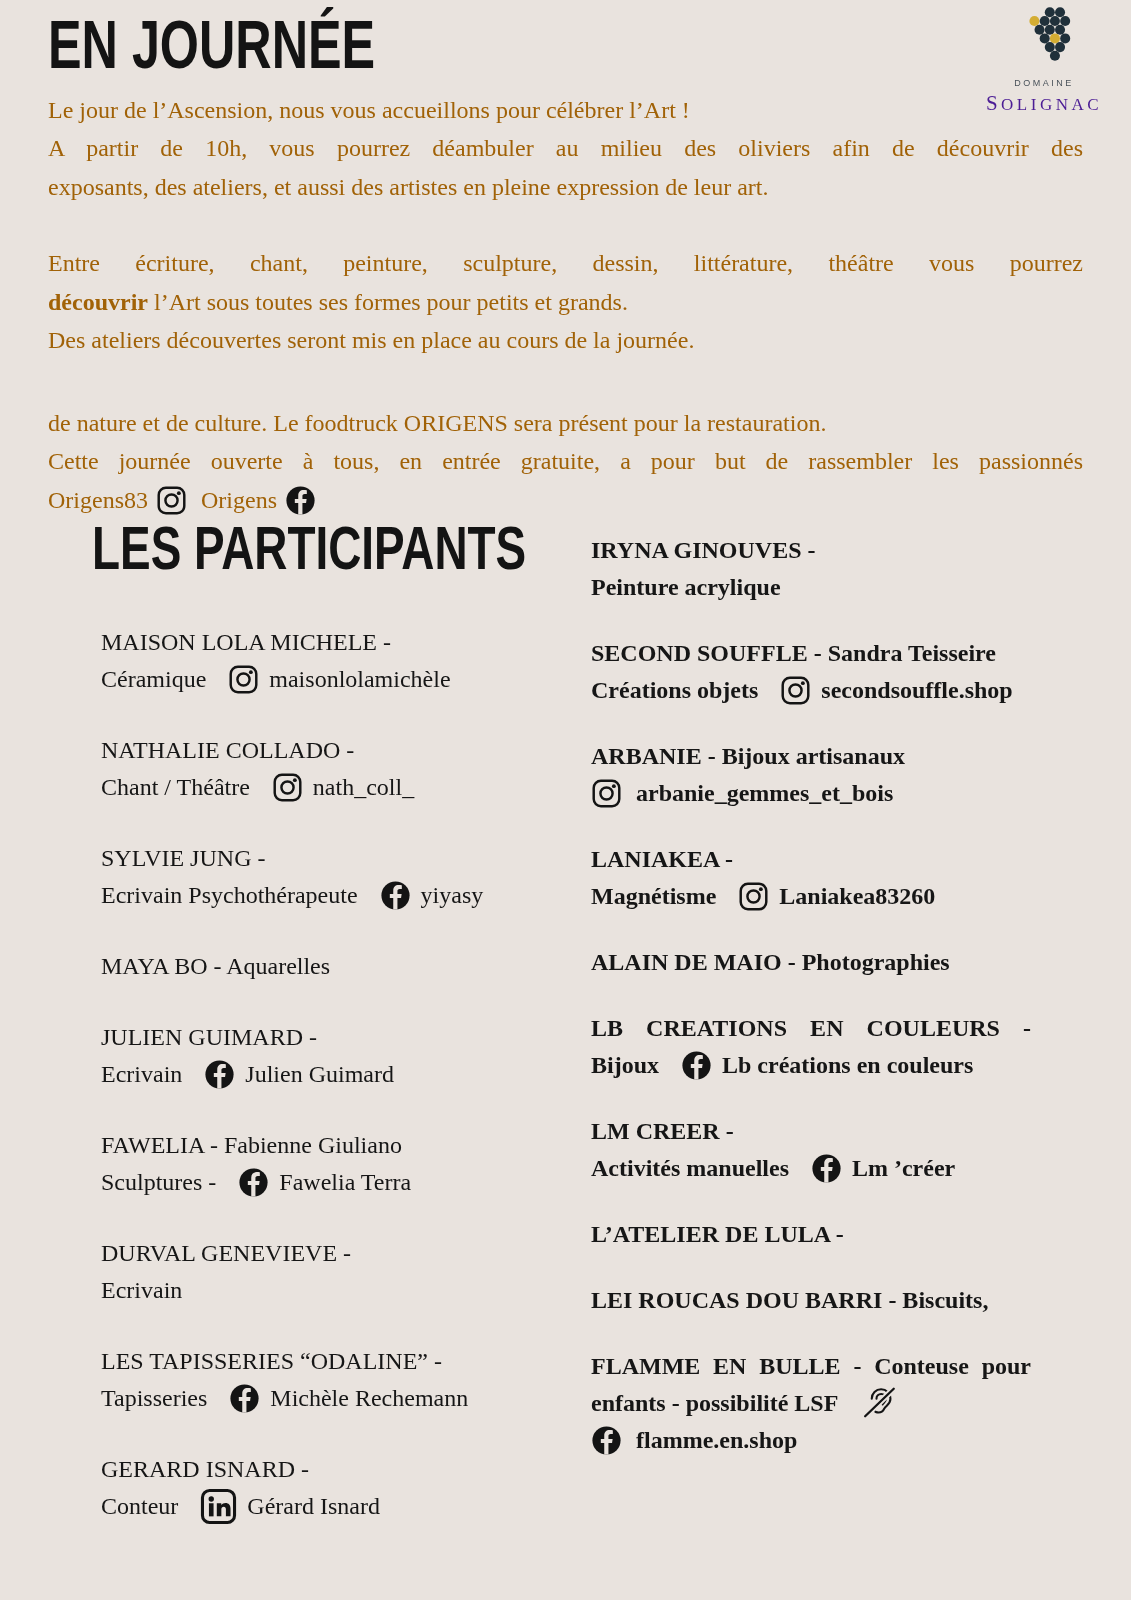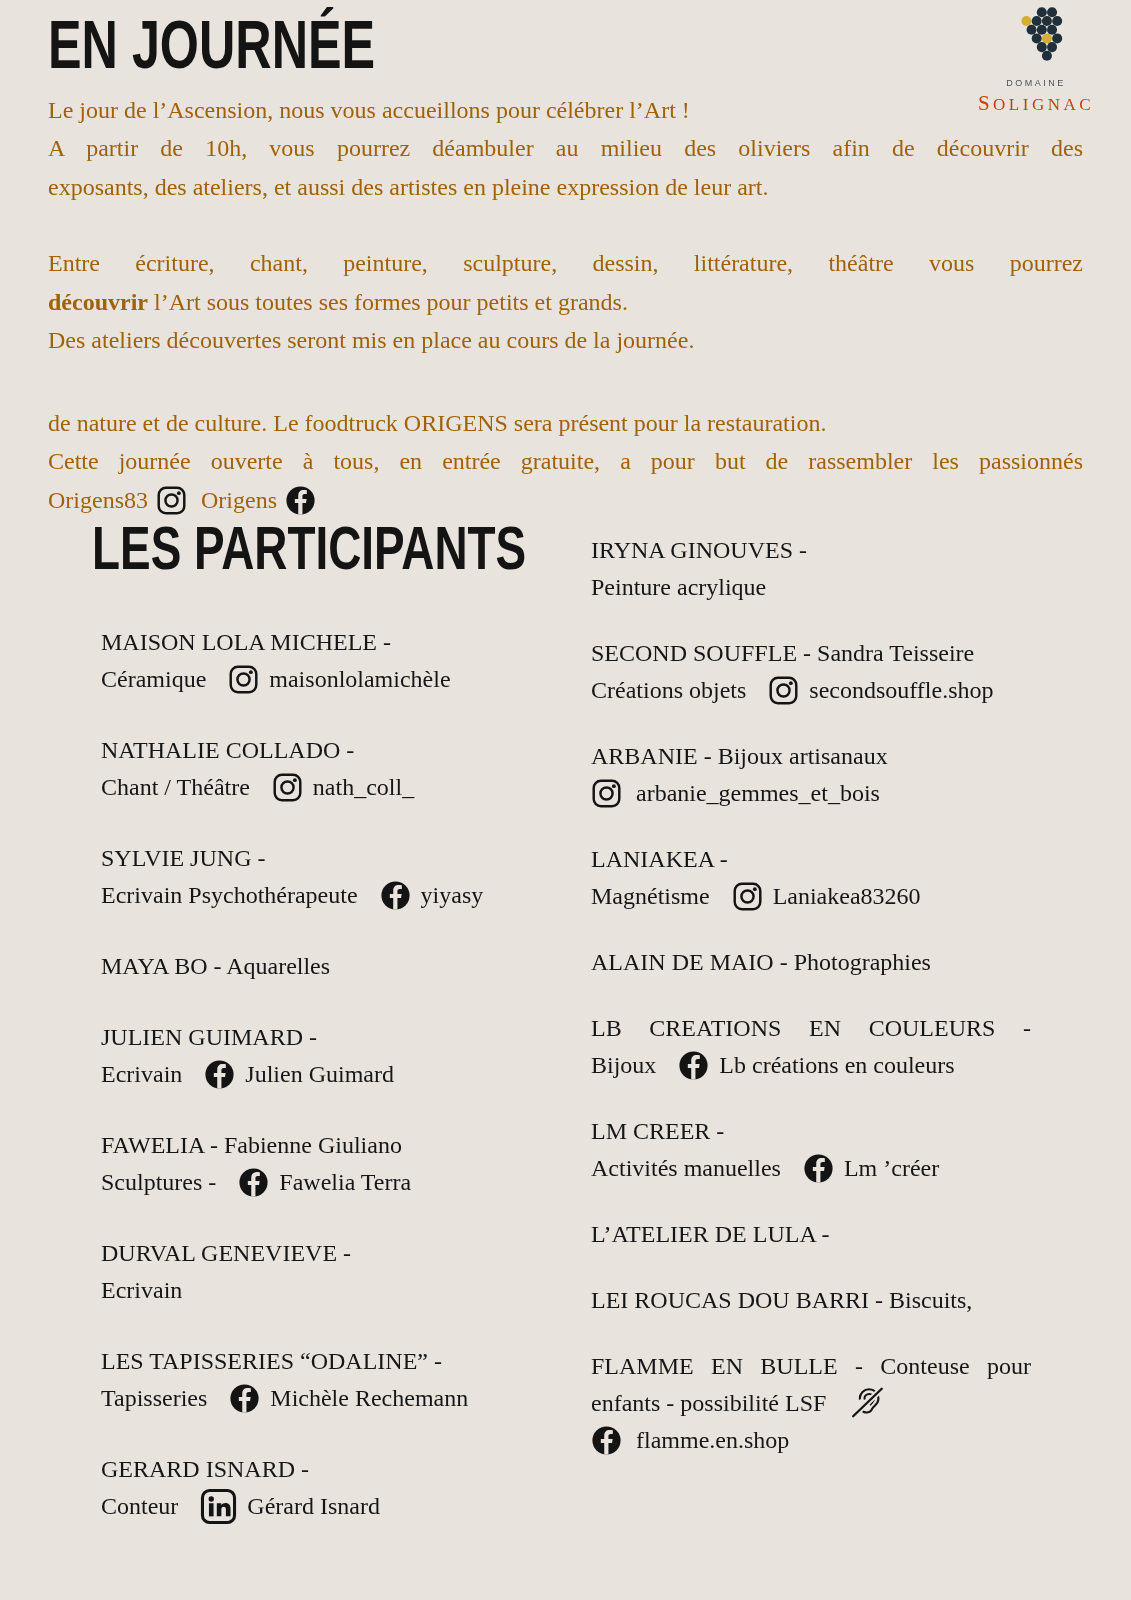--- a/index.html
+++ b/index.html
@@ -20,43 +20,43 @@
     transform:scaleX(0.74);
     transform-origin:left bottom;
     white-space:nowrap;
     letter-spacing:0px;
     color:#141414;
   }
   h1.title{font-size:68px;line-height:0.95;margin:0;}
   h2.subtitle{font-size:62px;line-height:0.95;margin:0 0 46px 0;}
 
   
-  .logo{position:absolute;top:6px;right:30px;width:130px;text-align:center;}
+  .logo{position:absolute;top:6px;right:22px;width:130px;text-align:center;}
   .logo-domaine{font-family:"Liberation Sans",sans-serif;font-size:9px;letter-spacing:2.5px;color:#49525a;margin-top:8px;}
-  .logo-name{font-family:"Liberation Serif",serif;font-size:17px;letter-spacing:3.5px;color:#c2410c;margin-top:3px;}
+  .logo-name{font-family:"Liberation Serif",serif;font-size:17px;letter-spacing:3.5px;color:#4c1d95;margin-top:3px;}
   .logo-name .cap{font-size:21px;}
 
   
   .intro{margin-top:14px;font-size:24px;line-height:38.5px;color:#a16207;width:1035px;}
   .iline{display:block;}
   .j{text-align:justify;text-align-last:justify;}
   .b{font-weight:bold;}
   .gap{height:38px;}
   .gap2{height:44px;}
 
   svg.icon{width:31px;height:31px;vertical-align:-8px;}
   svg.icon-linkedin{width:37px;height:37px;vertical-align:-11px;}
   svg.icon-deaf{width:40px;height:33px;vertical-align:-8px;}
   .social svg.icon{margin:0 14px 0 8px;}
 
   
   .participants{display:grid;grid-template-columns:499px 1fr;margin-top:0;margin-left:44px;}
   .col-left{padding-top:0;}
   .col-left .p-item{margin-left:9px;}
-  .col-right{padding-top:13px;padding-right:52px;}
+  .col-right{padding-top:13px;padding-right:52px;font-weight:bold;}
   .p-item{font-size:24px;line-height:37px;color:#161616;margin-bottom:34px;}
   .col-right .p-item{margin-bottom:29px;}
   .p-line{display:block;}
   .p-line svg{margin:0 10px 0 22px;}
   .p-line svg:first-child{margin-left:0;margin-right:14px;}
 </style>
 </head>
 <body>
 
 <div class="page">

